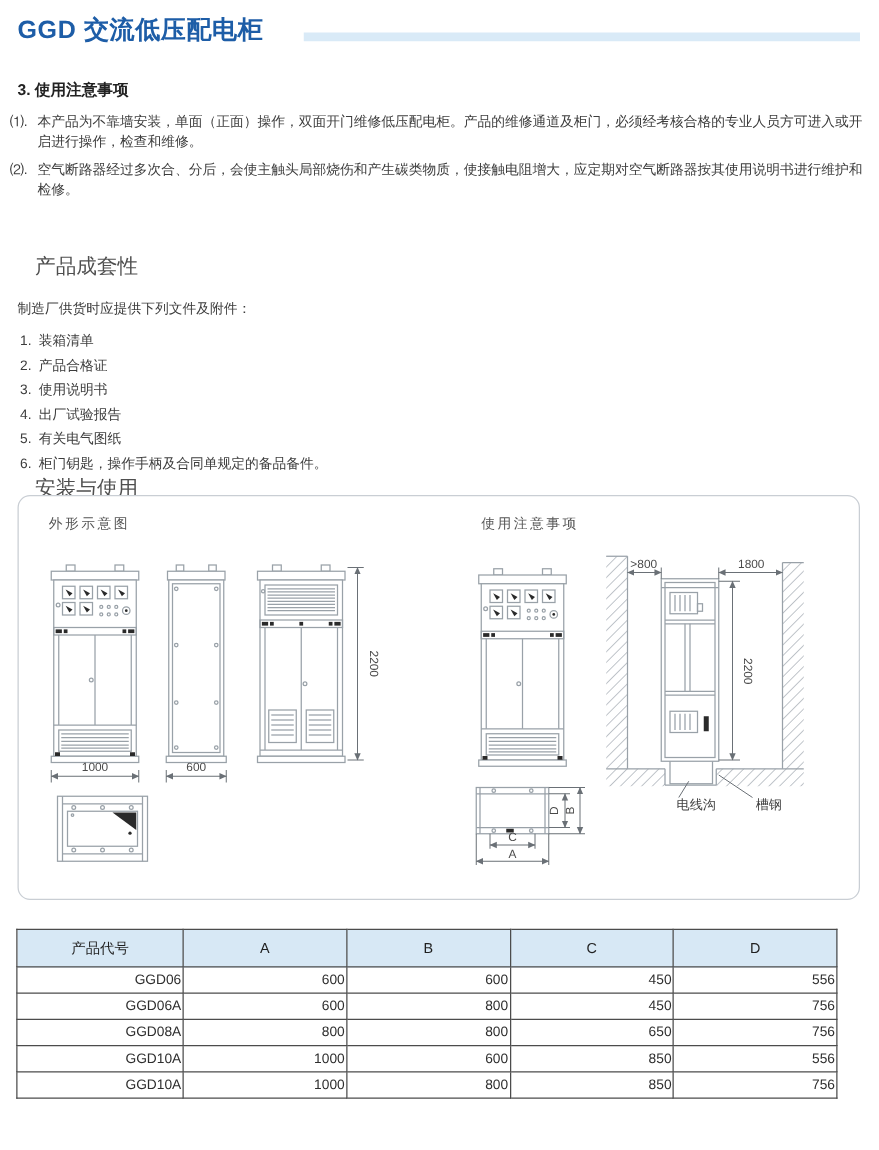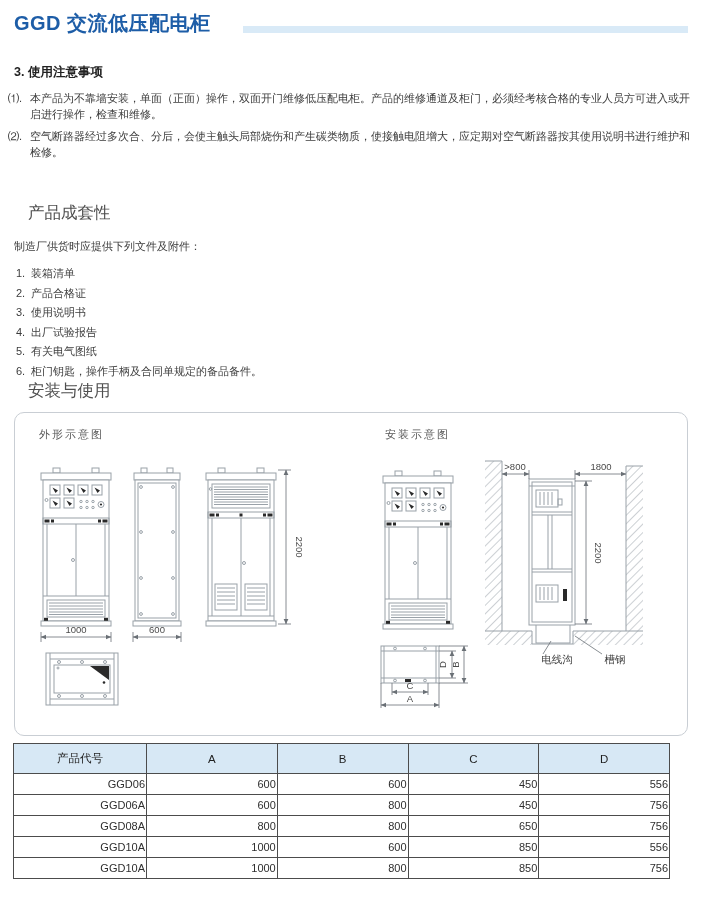--- a/index.html
+++ b/index.html
@@ -19,21 +19,21 @@
   .note .text{flex:1;}
   
   .completeness{position:absolute;left:14px;top:188px;width:676px;}
   .sec-heading{font-size:16.5px;font-weight:400;color:#4f4f4f;margin:14px;}
   .comp-intro{font-size:11px;margin-top:15px;color:#3c3c3c;}
   .comp-list{margin-top:10px;}
   .comp-item{display:flex;font-size:11px;line-height:19.6px;color:#3c3c3c;}
   .comp-item .num{width:15px;flex:none;margin-left:2px;}
   
   .install-heading{position:absolute;left:14px;top:366px;}
-  .diagram-panel{position:absolute;left:14px;top:412px;width:672px;height:322px;
+  .diagram-panel{position:absolute;left:14px;top:396px;width:672px;height:322px;
     border:1px solid #c9ced4;border-radius:10px;background:#fff;}
   .panel-caption{position:absolute;top:14px;font-size:11px;color:#555;letter-spacing:2px;}
   .cap-outline{left:24px;}
   .cap-install{left:370px;}
   .diagram-svg{position:absolute;left:0;top:0;width:672px;height:322px;}
   
   .ln{stroke:#99a1a8;fill:none;stroke-width:1;}
   .fw{stroke:#99a1a8;fill:#ffffff;stroke-width:1;}
   .blk{fill:#2a2a2a;stroke:none;}
   .diml{stroke:#6a7076;stroke-width:.8;fill:none;}
@@ -96,21 +96,21 @@
         <span class="num">6.</span>
         <span>柜门钥匙，操作手柄及合同单规定的备品备件。</span>
       </div>
     </div>
   </div>
 
   <h2 class="sec-heading install-heading">安装与使用</h2>
 
   <div class="diagram-panel">
     <span class="panel-caption cap-outline">外形示意图</span>
-    <span class="panel-caption cap-install">安装示意图</span>
+    <span class="panel-caption cap-install">使用注意事项</span>
 
     <svg class="diagram-svg" viewBox="0 0 672 322">
       <defs>
         <marker id="arw" viewBox="0 0 10 10" refX="8.5" refY="5" markerWidth="8" markerHeight="8" orient="auto-start-reverse">
           <path d="M0,1 L9,5 L0,9 z" fill="#6a7076"></path>
         </marker>
         <pattern id="hatch" width="6" height="6" patternUnits="userSpaceOnUse" patternTransform="rotate(45)">
           <line x1="0" y1="0" x2="0" y2="6" stroke="#9aa2aa" stroke-width="1"></line>
         </pattern>
 

